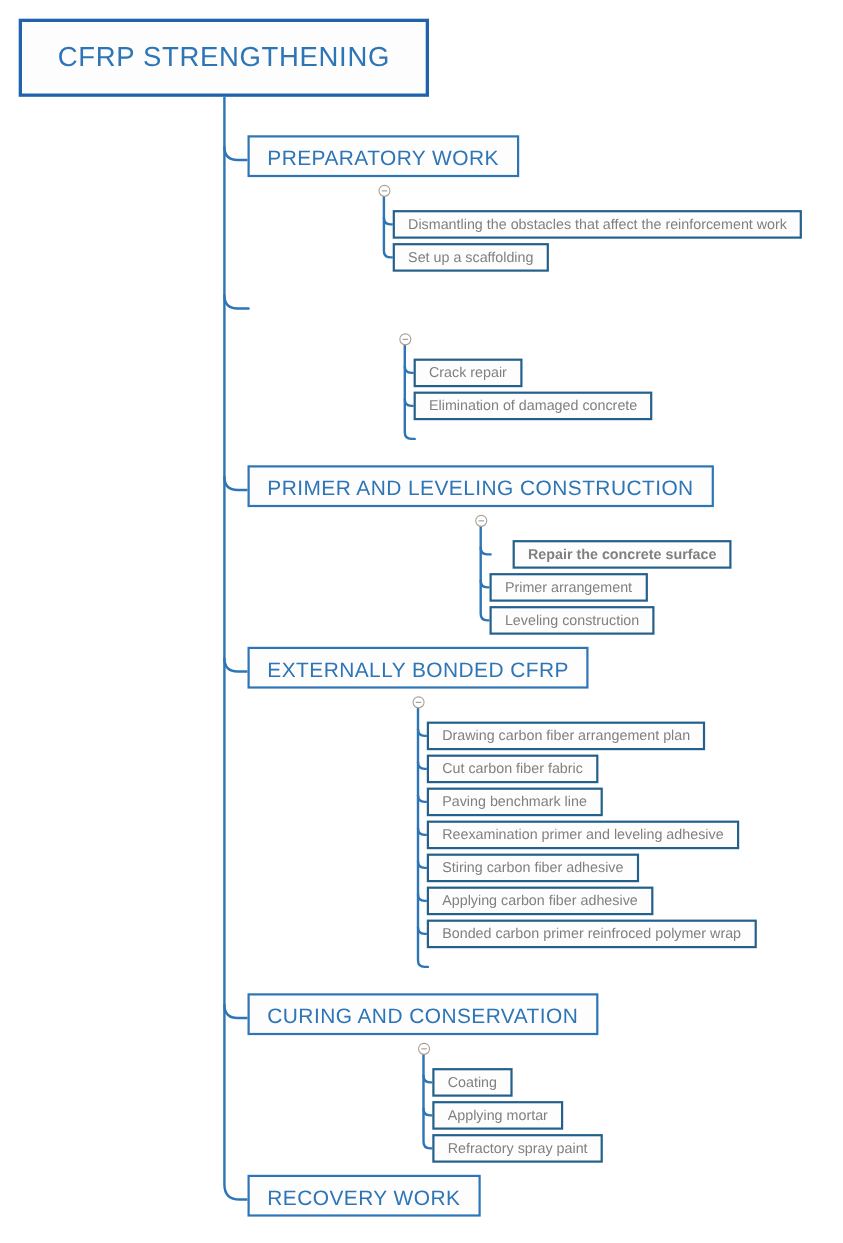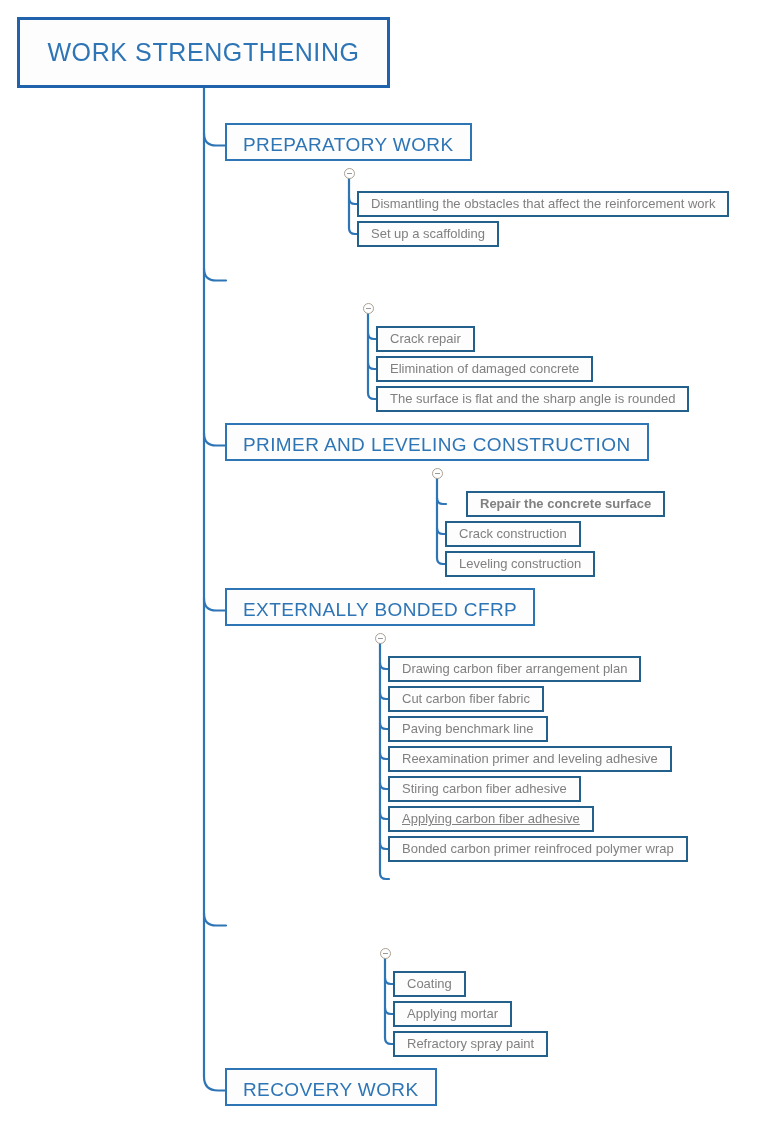--- a/index.html
+++ b/index.html
@@ -57,41 +57,41 @@
       <path d="M 380 783 Q 380 789 386 789 H 389"></path>
       <path d="M 380 813 Q 380 819 386 819 H 389"></path>
       <path d="M 380 843 Q 380 849 386 849 H 389"></path>
       <path d="M 380 638 V 873 Q 380 879 386 879 H 389"></path>
       <path d="M 204 598.5 Q 204 610.5 216 610.5 H 226"></path>
       <path d="M 385 978 Q 385 984 391 984 H 394"></path>
       <path d="M 385 1008 Q 385 1014 391 1014 H 394"></path>
       <path d="M 385 953 V 1038 Q 385 1044 391 1044 H 394"></path>
       <path d="M 204 913.5 Q 204 925.5 216 925.5 H 226"></path>
     </svg>
-  <div class="root-node">WORK STRENGTHENING</div>
+  <div class="root-node">CFRP STRENGTHENING</div>
 <div class="topic-node" style="left: 225px; top: 123px;">PREPARATORY WORK</div>
     <div class="toggle" style="left: 343.5px; top: 167.5px;"></div>
     <div class="child-node" style="left: 357px; top: 191px;">Dismantling the obstacles that affect the reinforcement work</div>
     <div class="child-node" style="left: 357px; top: 221px;">Set up a scaffolding</div>
     <div class="toggle" style="left: 362.5px; top: 302.5px;"></div>
     <div class="child-node" style="left: 376px; top: 326px;">Crack repair</div>
     <div class="child-node" style="left: 376px; top: 356px;">Elimination of damaged concrete</div>
-    <div class="child-node" style="left: 376px; top: 386px;">The surface is flat and the sharp angle is rounded</div>
     <div class="topic-node" style="left: 225px; top: 423px;">PRIMER AND LEVELING CONSTRUCTION</div>
     <div class="toggle" style="left: 431.5px; top: 467.5px;"></div>
     <div class="child-node" style="left: 466px; top: 491px; font-weight: bold;">Repair the concrete surface</div>
-    <div class="child-node" style="left: 445px; top: 521px;">Crack construction</div>
+    <div class="child-node" style="left: 445px; top: 521px;">Primer arrangement</div>
     <div class="child-node" style="left: 445px; top: 551px;">Leveling construction</div>
     <div class="topic-node" style="left: 225px; top: 588px;">EXTERNALLY BONDED CFRP</div>
     <div class="toggle" style="left: 374.5px; top: 632.5px;"></div>
     <div class="child-node" style="left: 388px; top: 656px;">Drawing carbon fiber arrangement plan</div>
     <div class="child-node" style="left: 388px; top: 686px;">Cut carbon fiber fabric</div>
     <div class="child-node" style="left: 388px; top: 716px;">Paving benchmark line</div>
     <div class="child-node" style="left: 388px; top: 776px;">Stiring carbon fiber adhesive</div>
     <div class="child-node" style="left: 388px; top: 746px;">Reexamination primer and leveling adhesive</div>
-    <div class="child-node" style="left: 388px; top: 806px; text-decoration: underline;">Applying carbon fiber adhesive</div>
+    <div class="child-node" style="left: 388px; top: 806px;">Applying carbon fiber adhesive</div>
     <div class="child-node" style="left: 388px; top: 836px;">Bonded carbon primer reinfroced polymer wrap</div>
+    <div class="topic-node" style="left: 225px; top: 903px;">CURING AND CONSERVATION</div>
     <div class="toggle" style="left: 379.5px; top: 947.5px;"></div>
     <div class="child-node" style="left: 393px; top: 971px;">Coating</div>
     <div class="child-node" style="left: 393px; top: 1001px;">Applying mortar</div>
     <div class="child-node" style="left: 393px; top: 1031px;">Refractory spray paint</div>
     <div class="topic-node" style="left: 225px; top: 1068px;">RECOVERY WORK</div>
   </div>
 
 </body></html>

